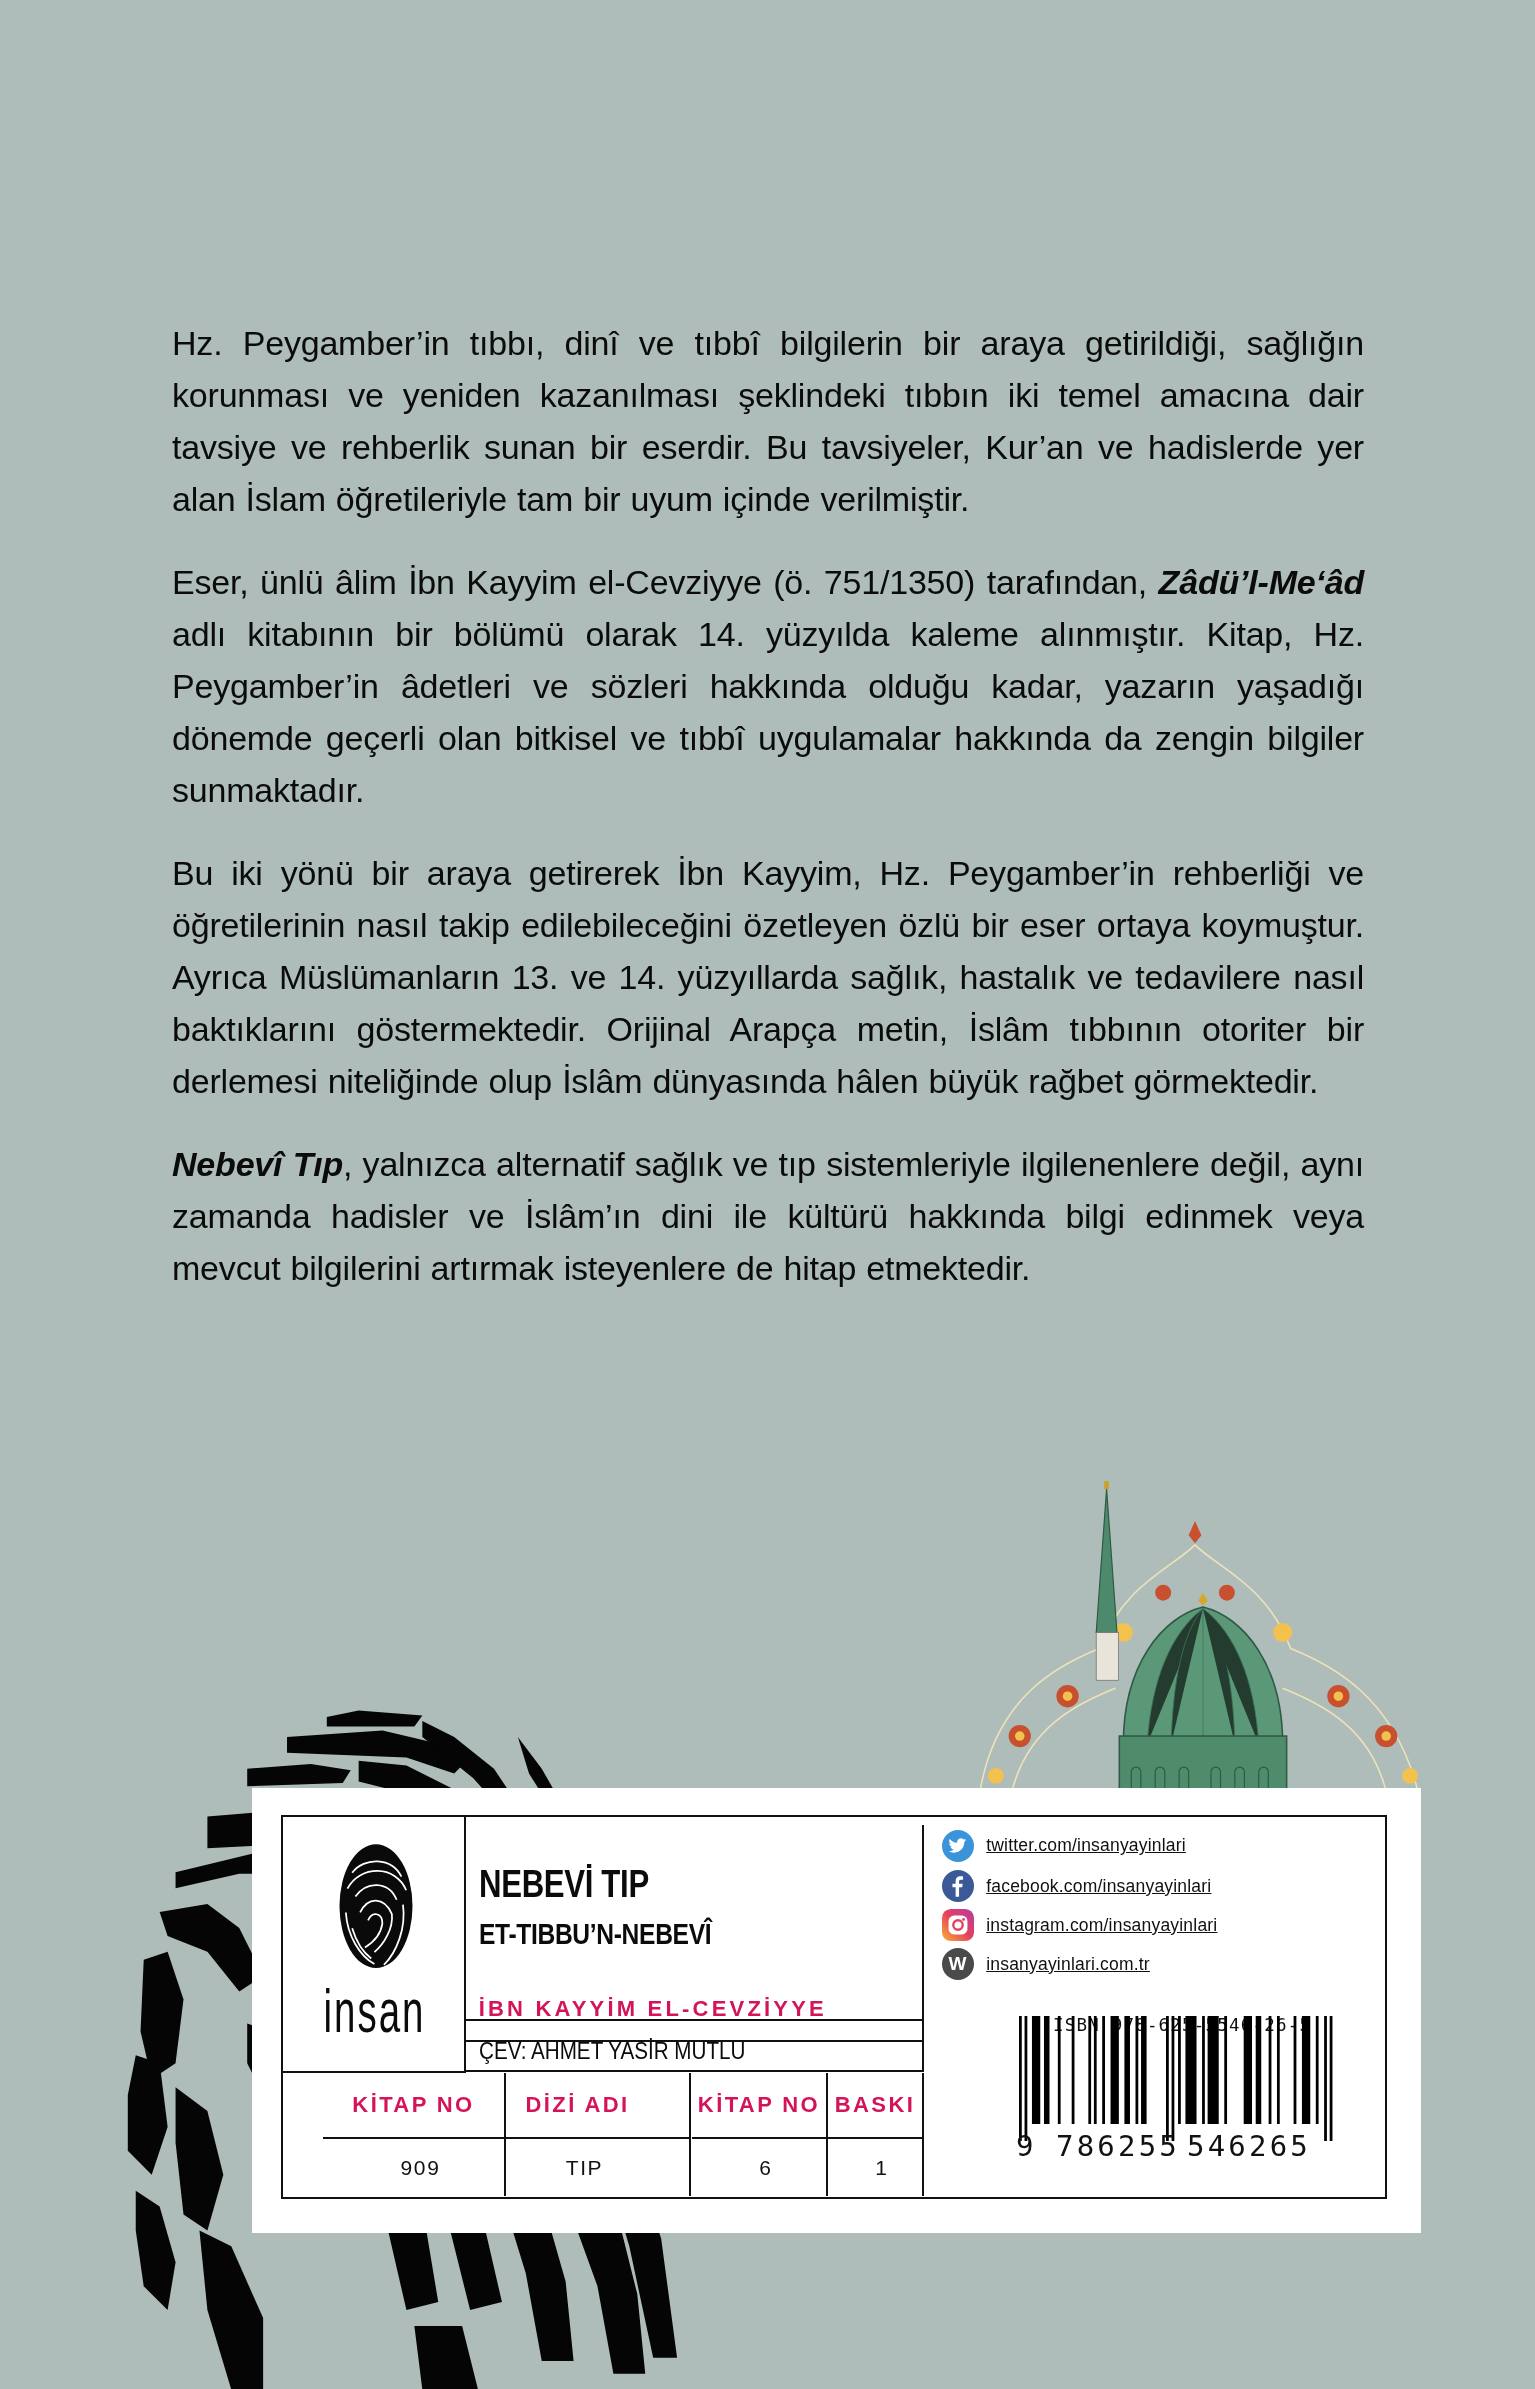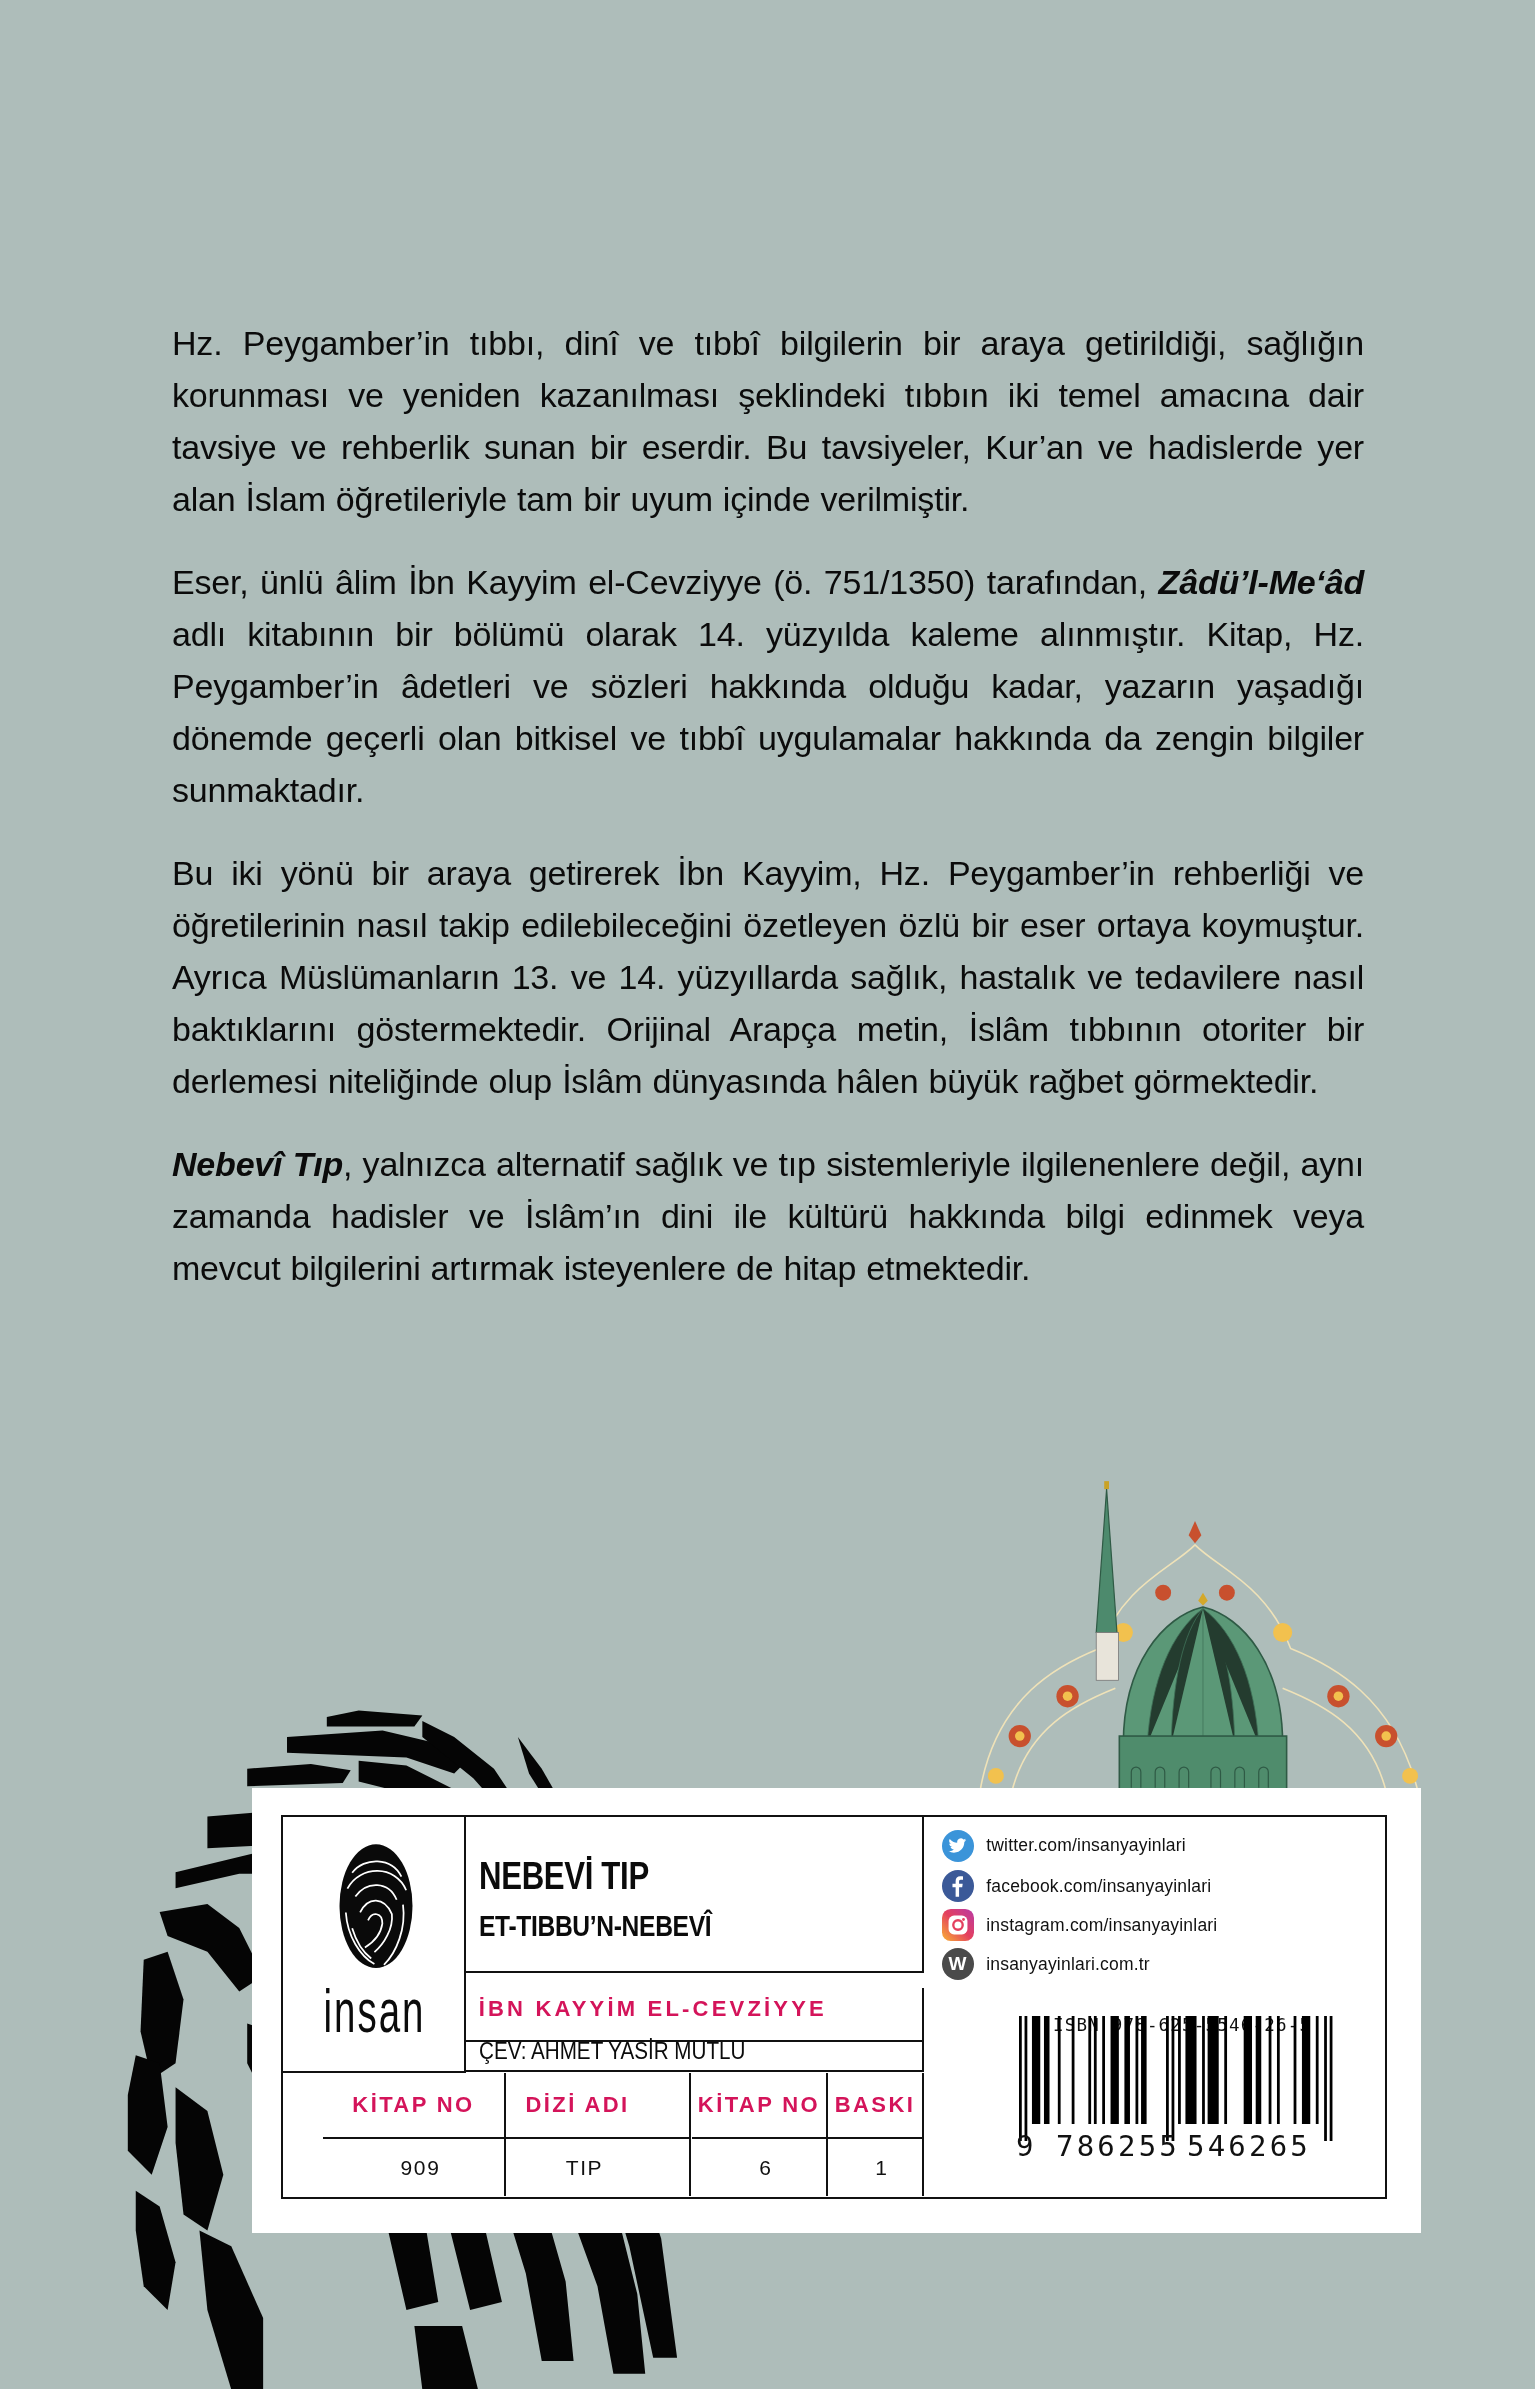--- a/index.html
+++ b/index.html
@@ -28,21 +28,21 @@
     .card {
       position: absolute; left: 252px; top: 1788px; width: 1169px; height: 445px;
       background: #ffffff;
     }
     .grid {
       position: absolute; left: 29px; top: 27px; width: 1106px; height: 384px;
       box-sizing: border-box; border: 2.4px solid #111;
     }
     .cell { position: absolute; box-sizing: border-box; }
     .logo-cell { left: 0; top: 0; width: 183px; height: 256px; border-right: 2.4px solid #111; border-bottom: 2.4px solid #111; }
-    .title-cell { left: 183px; top: 0; width: 458px; height: 156px; border-right: 2.4px solid #111; border-bottom: 2.4px solid #111; }
+    .title-cell { left: 183px; top: 8px; width: 458px; height: 196px; border-right: 2.4px solid #111; border-bottom: 2.4px solid #111; }
     .author-cell { left: 183px; top: 171px; width: 458px; height: 54px; border-right: 2.4px solid #111; border-bottom: 2.4px solid #111; }
     .translator-cell { left: 183px; top: 213px; width: 458px; height: 42px; border-right: 2.4px solid #111; border-bottom: 2.4px solid #111; }
     .social-cell { left: 641px; top: 0; width: 460px; height: 379px; }
 
     .hdr, .val { position: absolute; box-sizing: border-box; display: flex; align-items: center; justify-content: center; border-right: 2.4px solid #111; }
     .hdr { top: 256px; height: 66px; border-bottom: 2.4px solid #111; color: #d4145a; font-weight: bold; font-size: 22px; letter-spacing: 2.4px; }
     .val { top: 322px; height: 57px; font-size: 21px; letter-spacing: 1.6px; color: #111; padding-left: 14px; }
     .c1 { left: 0; width: 183px; margin-left: 40px; }
     .c2 { left: 183px; width: 225px; }
     .c3 { left: 409px; width: 136px; }
@@ -51,21 +51,21 @@
     .logo-mark { position: absolute; left: 53px; top: 24px; width: 80px; height: 131px; }
     .logo-word { position: absolute; left: 0; width: 183px; top: 158px; text-align: center; font-size: 62px; letter-spacing: 3.2px; transform: scaleX(0.62); transform-origin: center; font-family: "Liberation Sans", sans-serif; }
 
     .title-main { position: absolute; left: 12.7px; top: 38px; font-size: 38px; font-weight: bold; transform: scaleX(0.82); transform-origin: left; letter-spacing: -0.4px; }
     .title-sub { position: absolute; left: 12.7px; top: 92px; font-size: 30px; font-weight: bold; transform: scaleX(0.82); transform-origin: left; letter-spacing: -0.4px; }
     .author { position: absolute; left: 12.7px; top: 8px; font-size: 22px; color: #d4145a; font-weight: bold; letter-spacing: 3.2px; }
     .translator { position: absolute; left: 12.7px; top: 7.2px; font-size: 24px; transform: scaleX(0.86); transform-origin: left; }
 
     .social-row { position: absolute; left: 17.5px; height: 32px; display: flex; align-items: center; }
     .social-icon { width: 32px; height: 32px; border-radius: 50%; display: flex; align-items: center; justify-content: center; color: #fff; font-weight: bold; font-size: 19px; flex-shrink: 0; }
-    .social-text { margin-left: 12.7px; font-size: 17.5px; letter-spacing: 0.2px; color: #111; }
+    .social-text { margin-left: 12.7px; font-size: 17.5px; letter-spacing: 0.2px; color: #111; text-decoration: underline; }
     .ig { border-radius: 8.8px; background: linear-gradient(45deg, #f9b233 0%, #e4405f 50%, #b93aa5 100%); }
 
     .barcode { position: absolute; left: 95px; top: 199px; width: 319px; height: 135px; }
     .isbn-label { position: absolute; left: 129px; top: 198px; font-family: "DejaVu Sans Mono", monospace; font-size: 17.5px; letter-spacing: 1.2px; color: #111; }
     .ean-first, .ean-a, .ean-b { position: absolute; top: 312px; font-family: "DejaVu Sans Mono", monospace; font-size: 29px; color: #111; letter-spacing: 3.2px; }
     .ean-first { left: 92px; }
     .ean-a { left: 132px; }
     .ean-b { left: 263px; }
   </style>
 </head>

